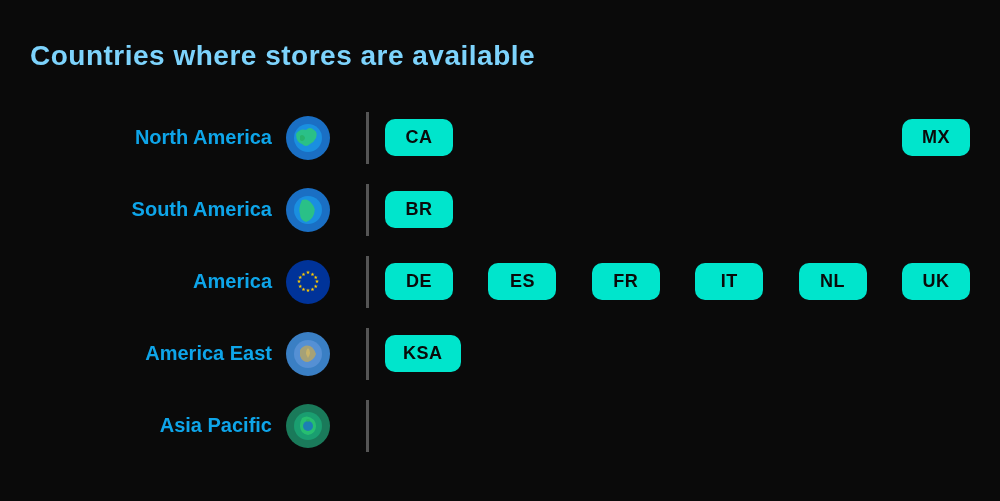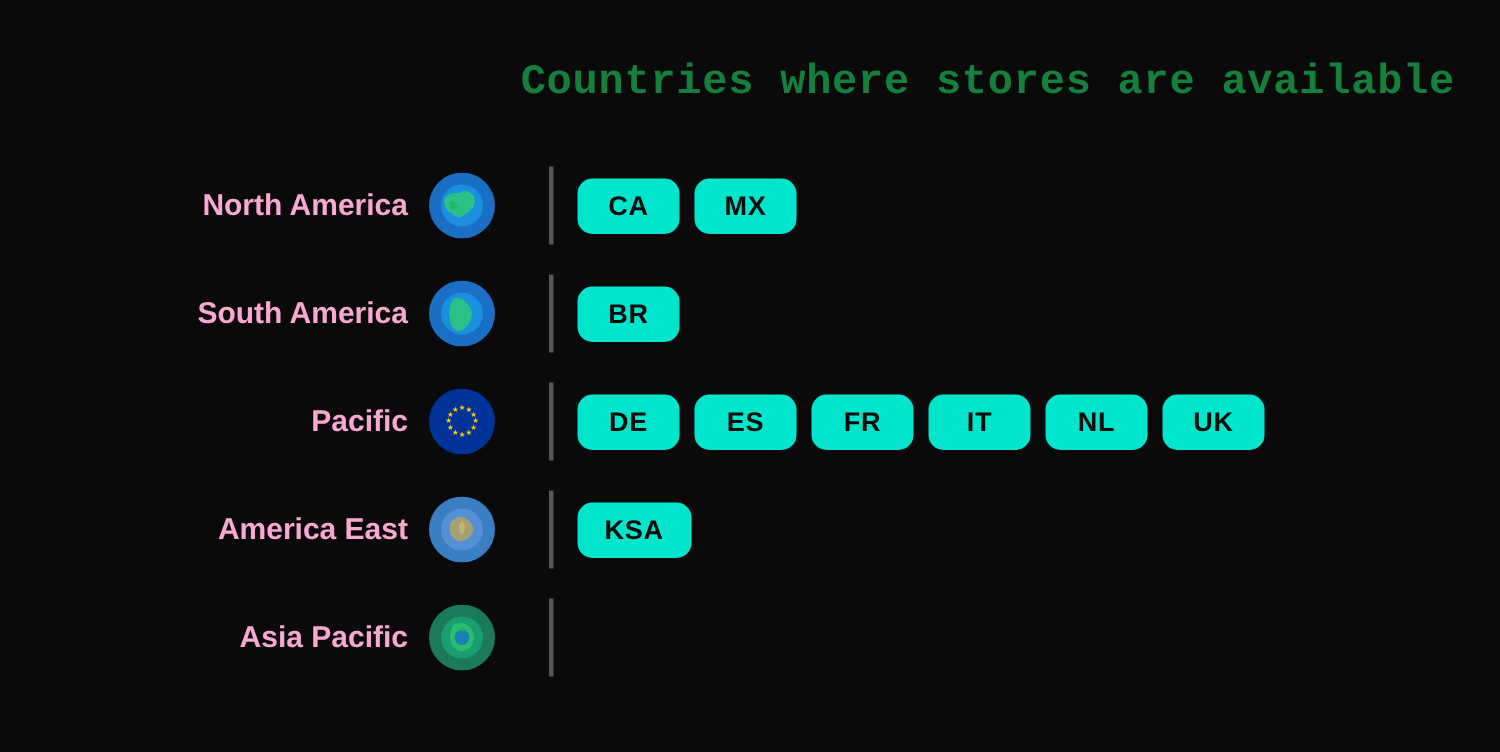--- a/index.html
+++ b/index.html
@@ -19,27 +19,26 @@
       align-items: center;
       justify-content: center;
     }
 
     .container {
       width: 940px;
       padding: 20px 0;
     }
 
     .title {
-      text-align: right;
+      text-align: left;
       font-size: 28px;
       font-weight: 900;
-      color: #15803d;
+      color: #7dd3fc;
       margin-bottom: 30px;
       letter-spacing: 0.5px;
-      font-family: Liberation Mono, monospace;
     }
 
     .table {
       display: flex;
       flex-direction: column;
       gap: 0;
     }
 
     .row {
       display: flex;
@@ -53,21 +52,21 @@
       align-items: center;
       width: 320px;
       justify-content: flex-end;
       padding-right: 20px;
       gap: 14px;
     }
 
     .region-name {
       font-size: 20px;
       font-weight: 900;
-      color: #f9a8d4;
+      color: #0ea5e9;
       text-align: left;
     }
 
     .region-icon {
       width: 44px;
       height: 44px;
       border-radius: 50%;
       display: flex;
       align-items: center;
       justify-content: center;
@@ -82,20 +81,21 @@
       margin: 0 16px;
       flex-shrink: 0;
     }
 
     .countries {
       display: flex;
       flex-wrap: wrap;
       gap: 10px;
       align-items: center;
       flex: 1;
+      justify-content: space-between;
     }
 
     .country-badge {
       background-color: #00e5cc;
       color: #0a0a0a;
       font-size: 18px;
       font-weight: 900;
       padding: 8px 18px;
       border-radius: 10px;
       display: flex;
@@ -140,21 +140,21 @@
     </svg>
           </div>
         </div>
         <div class="divider"></div>
         <div class="countries">
           <div class="country-badge">BR</div>
         </div>
       </div>
       <div class="row">
         <div class="region-cell">
-          <span class="region-name">Pacific</span>
+          <span class="region-name">America</span>
           <div class="region-icon">
             <svg viewBox="0 0 44 44" width="44" height="44">
       <circle cx="22" cy="22" r="22" fill="#003399"></circle>
       <circle cx="22" cy="22" r="10" fill="none" stroke="#ffcc00" stroke-width="0"></circle>
       <text x="22" y="13" text-anchor="middle" dominant-baseline="middle" font-size="5" fill="#ffcc00">★</text>
               <text x="26.5" y="14.205771365940052" text-anchor="middle" dominant-baseline="middle" font-size="5" fill="#ffcc00">★</text>
               <text x="29.794228634059948" y="17.5" text-anchor="middle" dominant-baseline="middle" font-size="5" fill="#ffcc00">★</text>
               <text x="31" y="22" text-anchor="middle" dominant-baseline="middle" font-size="5" fill="#ffcc00">★</text>
               <text x="29.794228634059948" y="26.5" text-anchor="middle" dominant-baseline="middle" font-size="5" fill="#ffcc00">★</text>
               <text x="26.5" y="29.794228634059948" text-anchor="middle" dominant-baseline="middle" font-size="5" fill="#ffcc00">★</text>

